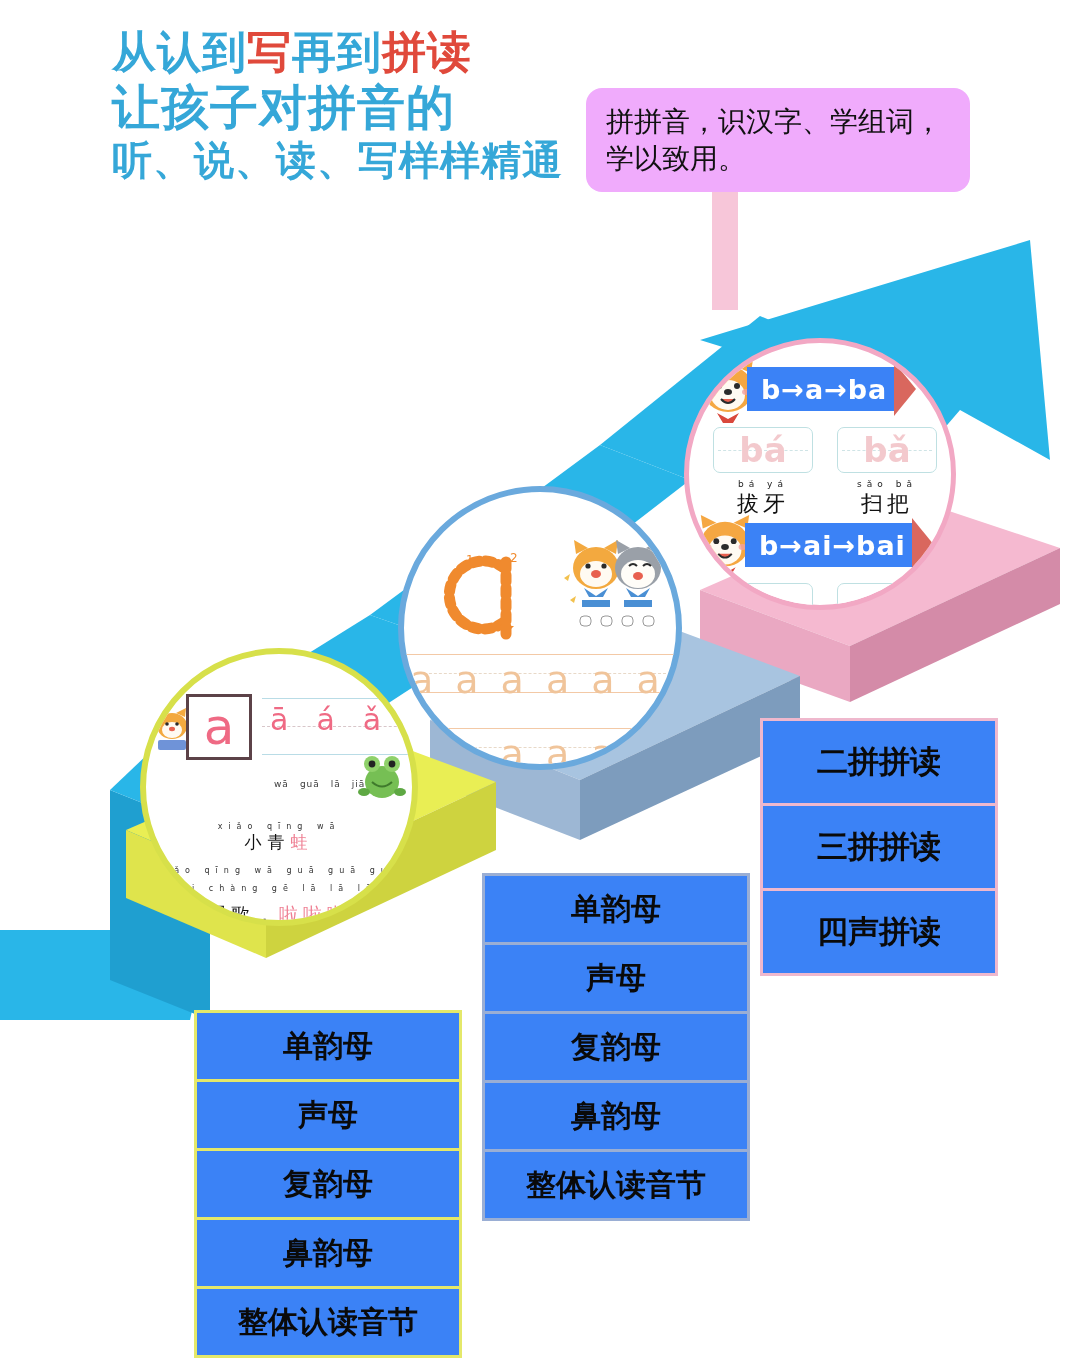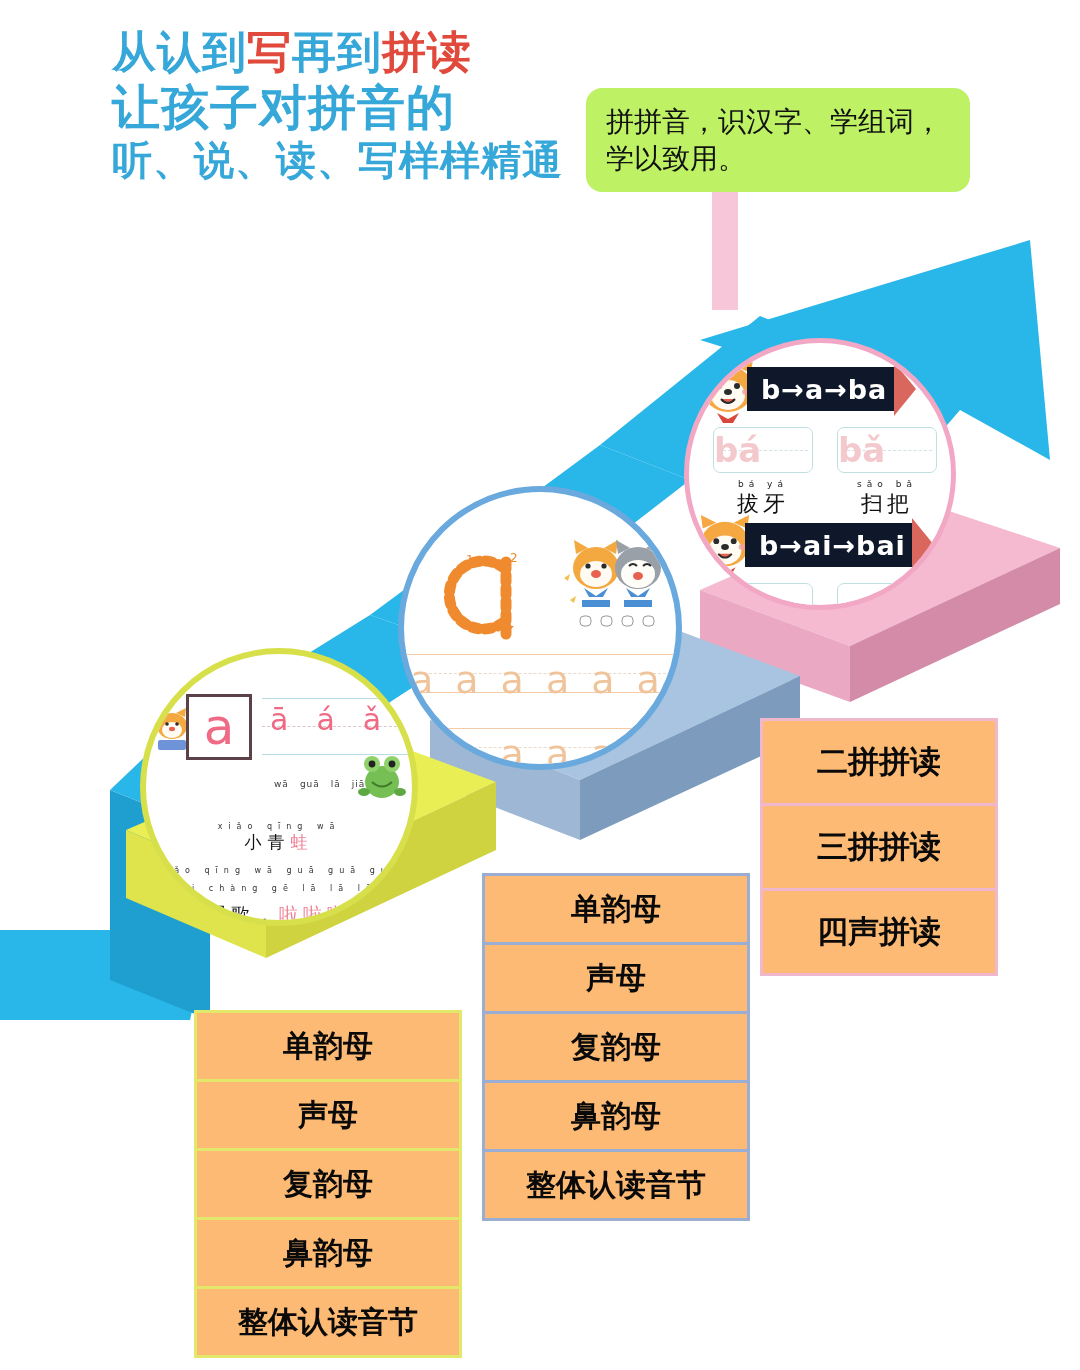--- a/index.html
+++ b/index.html
@@ -23,32 +23,32 @@
   #tl3 { font-size: 40px; margin-top: 6px; }
   .tblue { color: #35a7d8; }
   .tred  { color: #e0493b; }
 
   
   .callout { border-radius: 16px; padding: 16px 20px 14px 20px; z-index: 55; }
   .callout p { font-size: 28px; line-height: 1.32; color: #111; font-weight: 500;
                font-family: "DejaVu Sans", "Liberation Sans", sans-serif; }
   .tail { position: absolute; width: 26px; }
 
-  #callout-pink { left: 586px; top: 88px; width: 384px; background: #bef264; }
+  #callout-pink { left: 586px; top: 88px; width: 384px; background: #f0abfc; }
   #callout-pink .tail { left: 126px; top: 100%; height: 118px; background: #f7c6d9; }
 
   #callout-blue { left: 208px; top: 246px; width: 420px; background: #b4d6f0; }
   #callout-blue .tail { left: 298px; top: 100%; height: 100px; background: #b4d6f0; }
 
   #callout-yellow { left: 66px; top: 444px; width: 358px; background: #ecee7c; }
   #callout-yellow .tail { left: 118px; top: 100%; height: 120px; background: #ecee7c; }
 
   
   .listbox { z-index: 40; background: #fff; }
-  .listbox .row { background: #fdba74; display: flex; align-items: center;
+  .listbox .row { background: #3b82f6; display: flex; align-items: center;
                   justify-content: center; }
   .listbox .row span { font-weight: 900; color: #0a0a0a;
                        font-family: "DejaVu Sans", "Liberation Sans", sans-serif; }
 
   #list-pink { left: 760px; top: 718px; width: 238px; }
   #list-pink .row { border: 3px solid #efb8cd; height: 88px; margin-bottom: -3px; }
   #list-pink .row span { font-size: 31px; }
 
   #list-blue { left: 482px; top: 873px; width: 268px; }
   #list-blue .row { border: 3px solid #9aaed4; height: 72px; margin-bottom: -3px; }
@@ -63,34 +63,34 @@
             background: #fff; }
   #bub-pink   { left: 684px; top: 338px; width: 272px; height: 272px;
                 border: 5px solid #f2a8c4; z-index: 46; }
   #bub-blue   { left: 398px; top: 486px; width: 284px; height: 284px;
                 border: 6px solid #6aa9dd; z-index: 45; }
   #bub-yellow { left: 140px; top: 648px; width: 278px; height: 278px;
                 border: 6px solid #d7e04a; z-index: 47; }
   .bubinner { position: absolute; inset: 0; }
 
   
-  .arrowstrip { position: absolute; height: 44px; background: #0f172a;
+  .arrowstrip { position: absolute; height: 44px; background: #3b82f6;
                 display: flex; align-items: center; color: #fff;
                 font-size: 27px; font-weight: 600; padding-left: 14px;
                 letter-spacing: 1px;
                 font-family: "DejaVu Sans", sans-serif; }
   .arrowstrip::after { content: ""; position: absolute; right: -21px; top: -5px;
                        border-left: 22px solid #d9675e;
                        border-top: 27px solid transparent;
                        border-bottom: 27px solid transparent; }
 
   
   .tcard { position: absolute; border: 1.5px solid #bfe0e2; border-radius: 7px;
            background: #fff; display: flex; align-items: center;
-           justify-content: flex-start; }
+           justify-content: center; }
   .tcard::before { content: ""; position: absolute; left: 4px; right: 4px;
                    top: 50%; border-top: 1px dashed #cfe4e6; }
   .tcard span { font-size: 34px; color: #f3c9cd; font-weight: 600;
                 font-family: "DejaVu Sans", sans-serif; position: relative; }
 
   .hanzi { position: absolute; text-align: center; width: 86px; }
   .hanzi .py { font-size: 9px; color: #222; letter-spacing: 5px;
                font-family: "DejaVu Sans", sans-serif; }
   .hanzi .hz { font-size: 22px; color: #111; letter-spacing: 4px;
                font-family: "DejaVu Serif", serif; }

